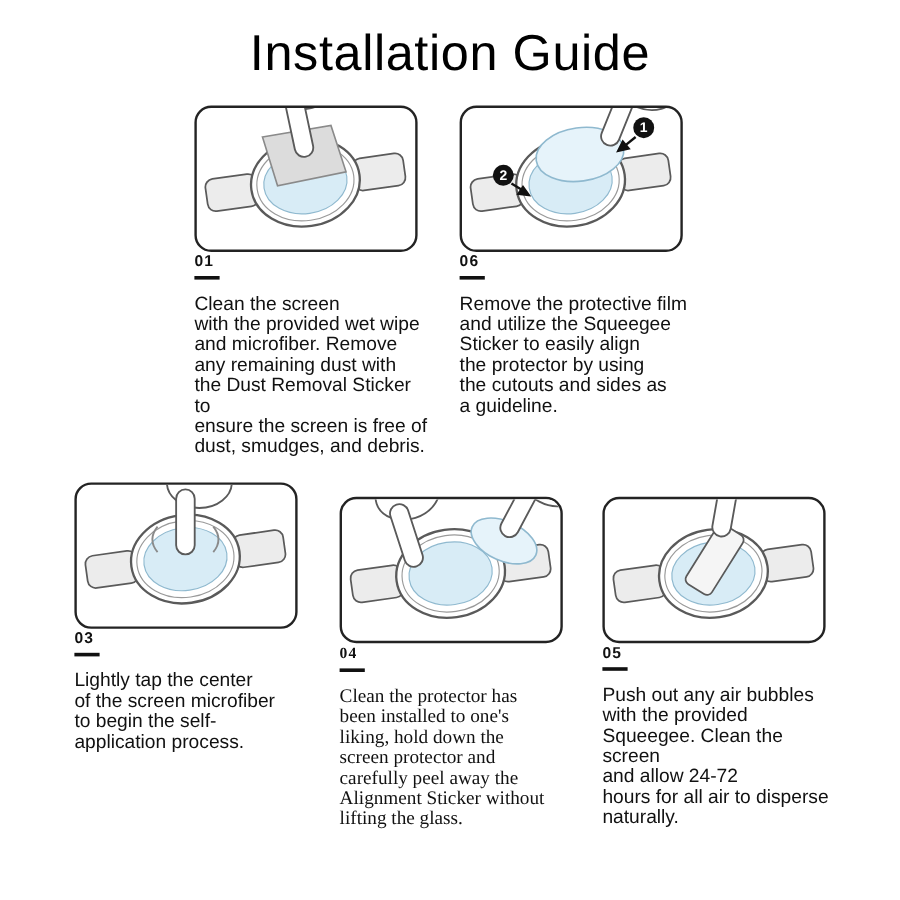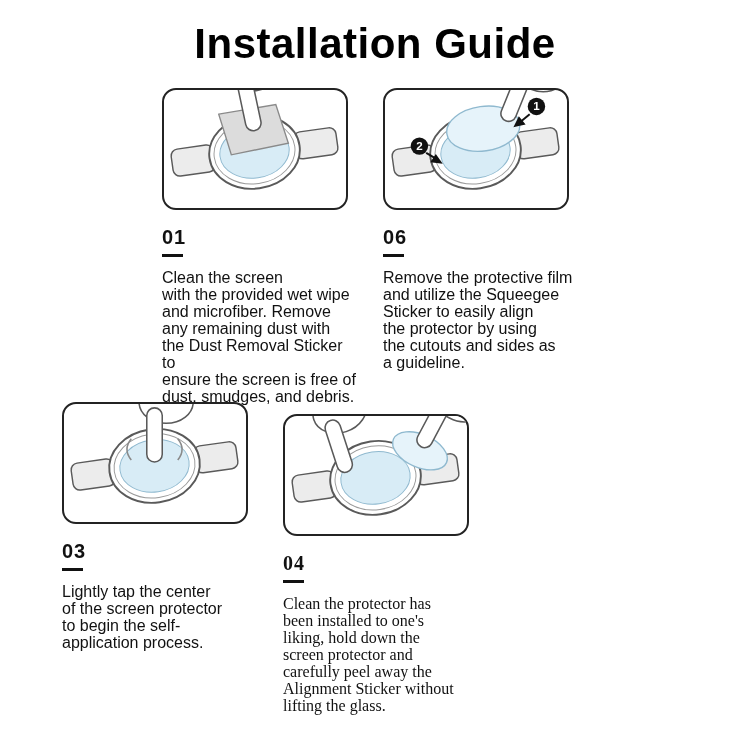--- a/index.html
+++ b/index.html
@@ -2,21 +2,21 @@
 <html style="--text: #111111; --border: #232323; --glass-blue: #d8ecf6; --band-gray: #ececec; --line-gray: #5a5a5a; --badge-black: #111111;"><head>
 <meta charset="utf-8">
 <style>
   html, body { margin: 0; padding: 0; background: #ffffff; }
   body { width: 750px; height: 750px; font-family: "Liberation Sans", sans-serif; }
   .page { position: relative; width: 750px; height: 750px; background: #fff; overflow: hidden; }
 
   .title {
     position: absolute; top: 20px; left: 0; right: 0;
     margin: 0; text-align: center;
-    font-size: 42px; font-weight: 700; color: #000;
+    font-size: 42px; font-weight: 400; color: #000;
     letter-spacing: 0.5px;
   }
 
   .step { position: absolute; width: 196px; }
   #step1 { left: 162px; top: 88px; }
   #step2 { left: 383px; top: 88px; }
   #step3 { left: 62px;  top: 402px; }
   #step4 { left: 283px; top: 414px; font-family: Liberation Serif, serif; }
   #step5 { left: 502px; top: 414px; }
 
@@ -24,22 +24,22 @@
     width: 186px; height: 122px;
     border: 2px solid var(--border, #232323);
     border-radius: 14px;
     background: #fff;
     overflow: hidden;
     box-sizing: border-box;
   }
   .illo-box svg { display: block; width: 100%; height: 100%; }
 
   .step-number {
-    display: block; margin-top: 16px;
-    font-size: 20px; font-weight: 700;
+    display: block; margin-top: 0;
+    font-size: 13px; font-weight: 700;
     color: var(--text, #111); letter-spacing: 1px;
   }
   .step-rule {
     width: 21px; height: 3px;
     background: var(--text, #111);
     margin-top: 5px;
   }
   .step-text {
     margin: 12px 0 0;
     font-size: 16px; line-height: 17px;
@@ -140,21 +140,21 @@
       <svg viewBox="0 0 185 122">
         <use href="#watch-base"></use>
         <path class="tap" d="M68 36 q-9 11 0 22"></path>
         <path class="tap" d="M116 36 q9 11 0 22"></path>
         <use href="#finger-down" transform="translate(92,58)"></use>
       </svg>
     </div>
     <span class="step-number">03</span>
     <div class="step-rule"></div>
     <p class="step-text">Lightly tap the center
-of the screen protector
+of the screen microfiber
 to begin the self-
 application process.</p>
   </section>
 
   <section class="step" id="step4">
     <div class="illo-box">
       <svg viewBox="0 0 185 122">
         <use href="#watch-base"></use>
         <use href="#finger-down" transform="translate(62,56) rotate(-18)"></use>
         <ellipse class="film" cx="138" cy="36" rx="30" ry="17" transform="rotate(24 138 36)"></ellipse>
@@ -165,14 +165,31 @@
     <div class="step-rule"></div>
     <p class="step-text">Clean the protector has
 been installed to one's
 liking, hold down the
 screen protector and
 carefully peel away the
 Alignment Sticker without
 lifting the glass.</p>
   </section>
 
+  <section class="step" id="step5">
+    <div class="illo-box">
+      <svg viewBox="0 0 185 122">
+        <use href="#watch-base"></use>
+        <rect class="squeegee" x="80" y="22" width="26" height="60" rx="5" transform="rotate(32 93 52)"></rect>
+        <use href="#finger-down" transform="translate(98,30) rotate(10)"></use>
+      </svg>
+    </div>
+    <span class="step-number">05</span>
+    <div class="step-rule"></div>
+    <p class="step-text">Push out any air bubbles
+with the provided
+Squeegee. Clean the screen
+and allow 24-72
+hours for all air to disperse
+naturally.</p>
+  </section>
 
 </div>
 
 </body></html>

